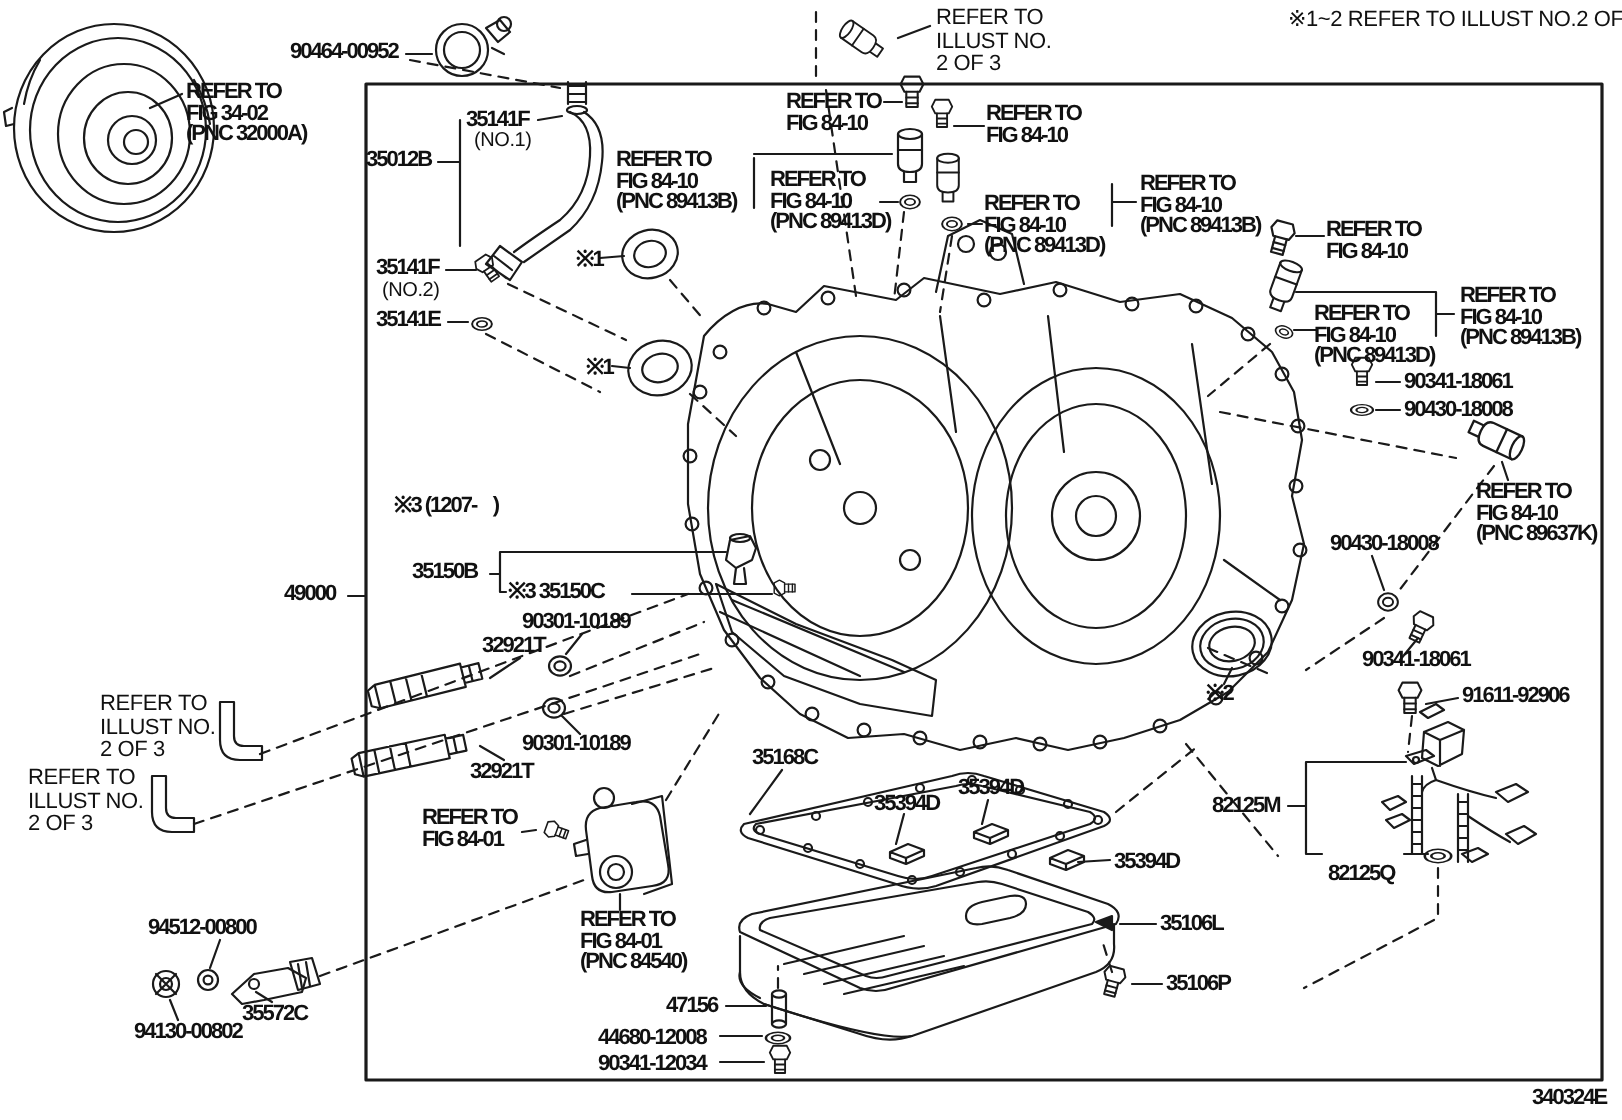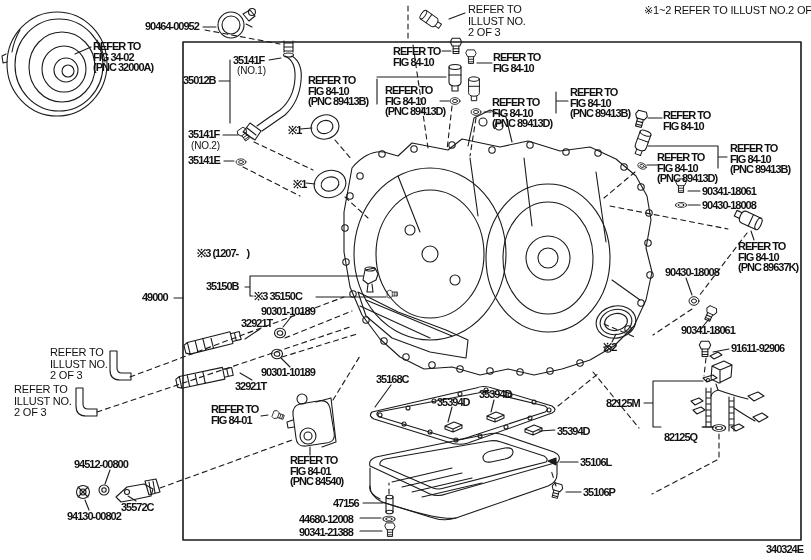--- a/index.html
+++ b/index.html
@@ -366,21 +366,21 @@
       <div class="lbl pn" style="left: 211px; top: 404px;">REFER TO
 FIG 84-01</div>
       <div class="lbl pn" style="left: 74px; top: 459px;">94512-00800</div>
       <div class="lbl pn" style="left: 121px; top: 502px;">35572C</div>
       <div class="lbl pn" style="left: 67px; top: 511px;">94130-00802</div>
       <div class="lbl pn" style="left: 290px; top: 455px;">REFER TO
 FIG 84-01
 (PNC 84540)</div>
       <div class="lbl pn" style="left: 333px; top: 498px;">47156</div>
       <div class="lbl pn" style="left: 299px; top: 514px;">44680-12008</div>
-      <div class="lbl pn" style="left: 299px; top: 527px;">90341-21388</div>
+      <div class="lbl pn" style="left: 299px; top: 527px;">90341-12034</div>
       <div class="lbl pn" style="left: 376px; top: 374px;">35168C</div>
       <div class="lbl pn" style="left: 437px; top: 397px;">35394D</div>
       <div class="lbl pn" style="left: 479px; top: 389px;">35394D</div>
       <div class="lbl pn" style="left: 557px; top: 426px;">35394D</div>
       <div class="lbl pn" style="left: 580px; top: 457px;">35106L</div>
       <div class="lbl pn" style="left: 583px; top: 487px;">35106P</div>
     </div>
 
   <div class="lbl sans" style="left:644px;top:5px">※1~2 REFER TO ILLUST NO.2 OF 3</div>
 

